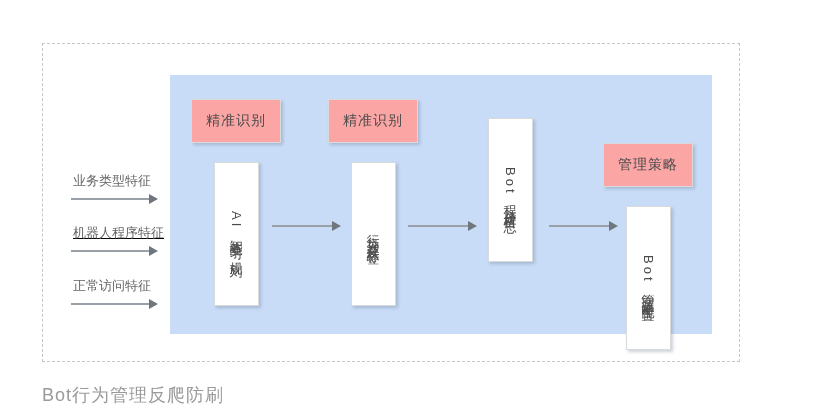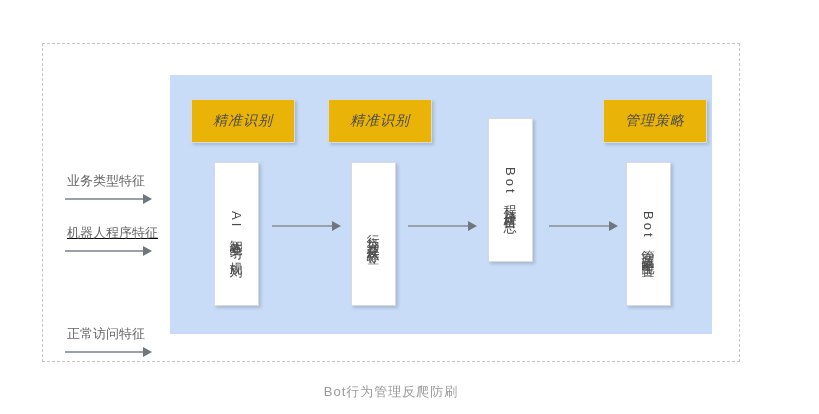--- a/index.html
+++ b/index.html
@@ -39,32 +39,31 @@
   }
 
   .stage-col {
     position: absolute;
     top: 99px;
     width: 90px;
   }
   .stage-col.c0 { left: 191px; }
   .stage-col.c1 { left: 328px; }
   .stage-col.c2 { left: 465px; }
-  .stage-col.c3 { left: 603px; }
+  .stage-col.c3 { left: 603px; margin-top: 44px; }
 
   .stage-header {
-    width: 104px; height: 44px;
-    background: #eab308;
+    width: 90px; height: 44px;
+    background: #fca5a5;
     border: 1px solid var(--box-border);
     box-shadow: 2px 2px 3px rgba(90, 105, 130, 0.30);
     display: flex; align-items: center; justify-content: center;
     font-size: 14px;
     color: var(--text-primary);
     letter-spacing: 1px;
-    font-style: italic;
   }
 
   .stage-body {
     width: 45px; height: 144px;
     margin: 19px auto 0;
     background: #ffffff;
     border: 1px solid var(--box-border);
     box-shadow: 2px 2px 3px rgba(90, 105, 130, 0.30);
     display: flex; align-items: center; justify-content: center;
   }
@@ -92,45 +91,44 @@
     border-top: 5px solid transparent;
     border-bottom: 5px solid transparent;
   }
   .flow-arrow { top: 225px; width: 60px; }
   .flow-arrow.a0 { left: 272px; }
   .flow-arrow.a1 { left: 408px; }
   .flow-arrow.a2 { left: 549px; }
 
   .input-group {
     position: absolute;
-    left: 65px;
+    left: 71px;
     width: 87px;
   }
   .input-group.g0 { top: 174px; }
   .input-group.g1 { top: 226px; text-decoration: underline; }
-  .input-group.g2 { top: 279px; margin-top: 48px; }
+  .input-group.g2 { top: 279px; }
   .input-label {
     font-size: 13px;
     line-height: 14px;
     color: var(--text-label);
     white-space: nowrap;
     padding-left: 2px;
   }
   .input-arrow {
     position: relative;
     margin-top: 10px;
     width: 78px;
   }
 
   .caption {
     position: absolute;
     left: 42px; top: 383px;
     width: 698px;
-    text-align: center;
-    font-size: 13px;
+    font-size: 18px;
     color: var(--text-caption);
     letter-spacing: 1px;
   }
 </style>
 </head>
 <body>
 
 <div class="canvas">
 
   <div class="dashed-frame"></div>

